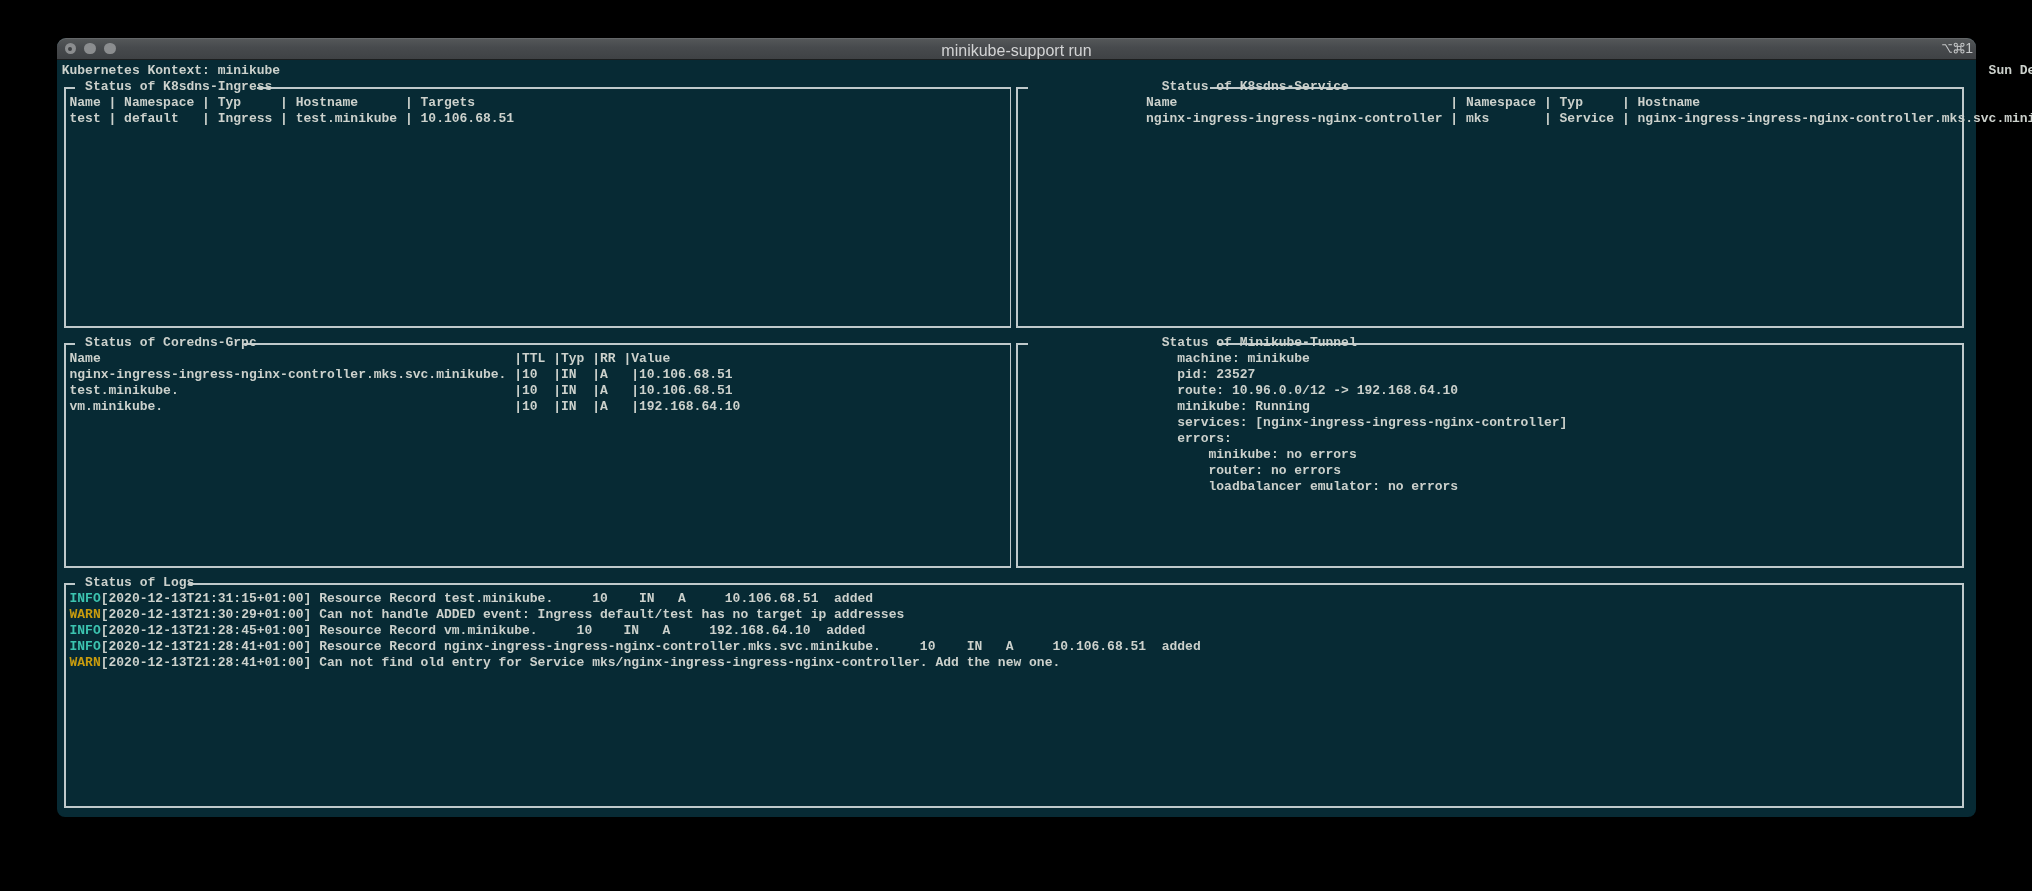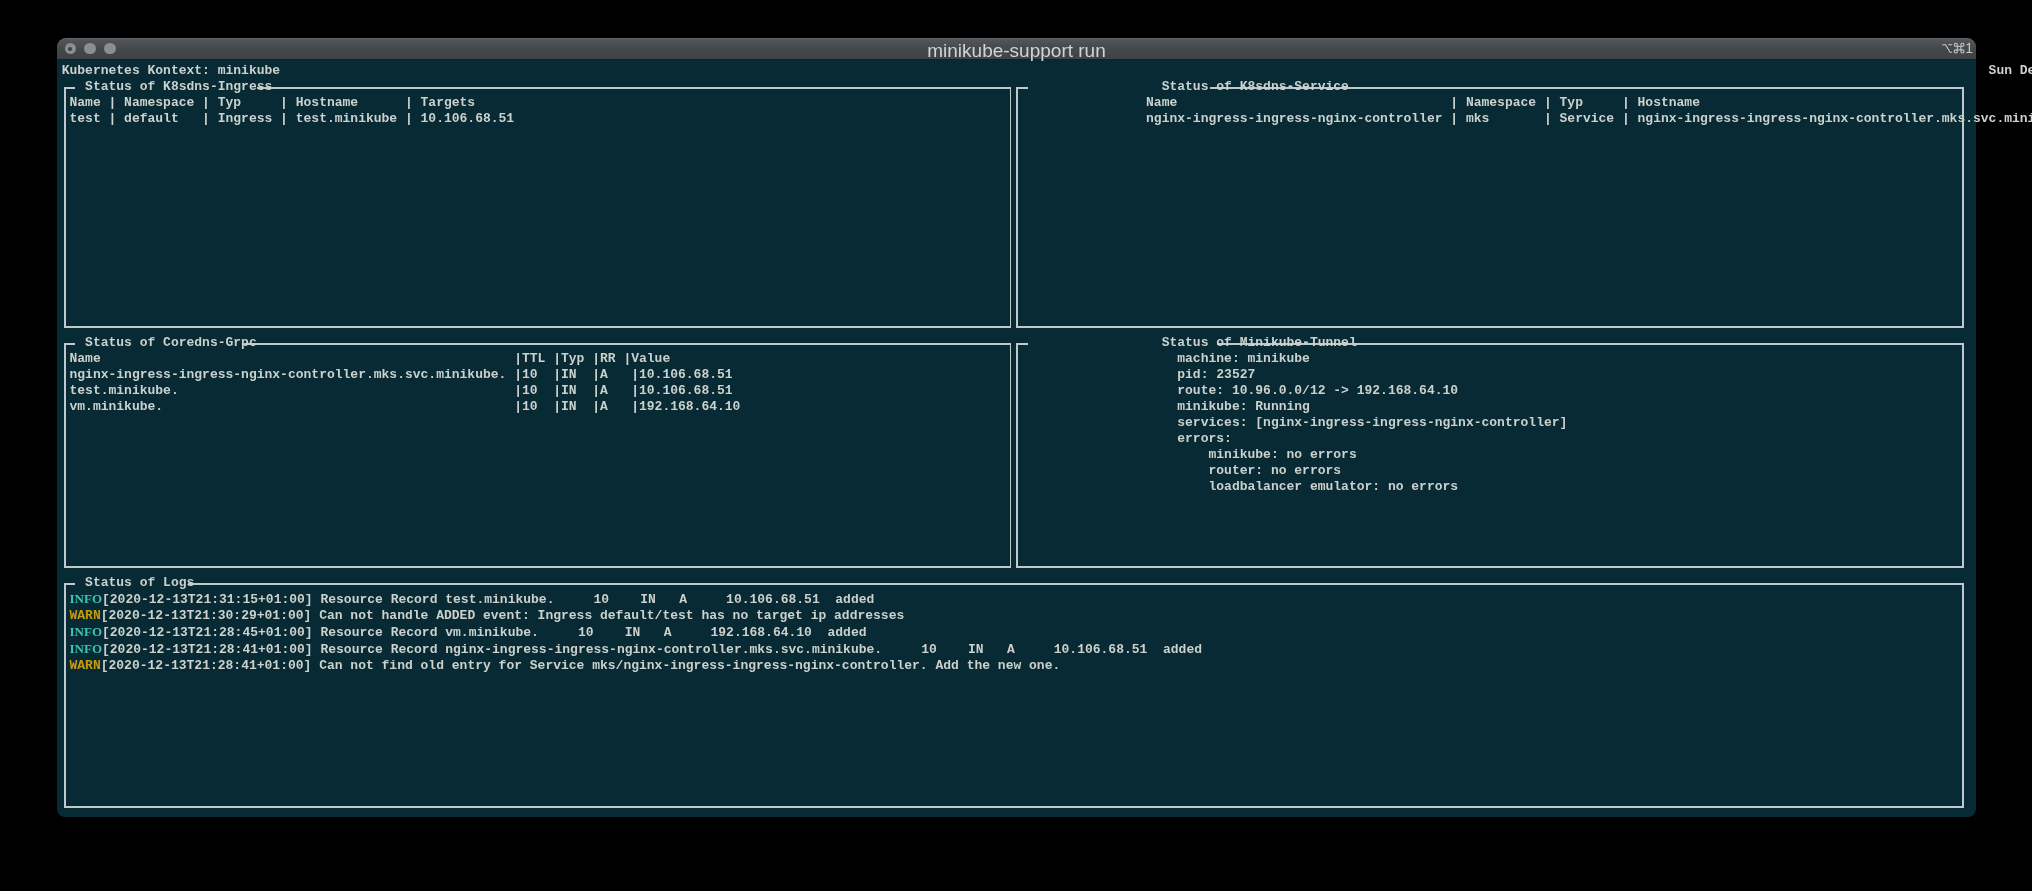--- a/index.html
+++ b/index.html
@@ -11,30 +11,30 @@
   position:absolute; left:0; top:0; width:100%; height:22px;
   background:linear-gradient(#55585a, #474a4d 45%, #3f4245);
   box-shadow: inset 0 1px 0 rgba(255,255,255,.09);
   border-radius:9px 9px 0 0;
   border-bottom:1px solid #1c1e1f;
 }
 .tl { position:absolute; top:4.8px; width:11.4px; height:11.4px; border-radius:50%; background:#8b8d8f; }
 .tldot { position:absolute; top:8.7px; left:11.4px; width:3.9px; height:3.9px; border-radius:50%; background:#3e4043; }
 #wtitle {
   position:absolute; top:1px; left:0; width:100%; height:22px; line-height:23px;
-  text-align:center; font-family:"Liberation Sans", sans-serif; font-size:19px; color:#d2d3d4;
+  text-align:center; font-family:"Liberation Sans", sans-serif; font-size:16px; color:#d2d3d4;
 }
 .hk { position:absolute; left:1884px; top:4px; }
 .bl { position:absolute; background:#bfc9cb; }
 #grid {
   position:absolute; left:61.7px; top:63.0px;
   font-family:"Liberation Mono", monospace; font-size:13px; font-weight:bold; line-height:16px;
   color:#ccd1cc; white-space:pre;
 }
-.info { color:#3cc4b0;font-family:Liberation Serif, serif; }
+.info { color:#3cc4b0; }
 .warn { color:#c99c0e; }
 </style></head>
 <body>
 <div id="win">
   <div id="tbar">
       <div class="tl" style="left:7.6px"></div>
       <div class="tl" style="left:27.3px"></div>
       <div class="tl" style="left:47.3px"></div>
       <div class="tldot"></div>
       <div id="wtitle">minikube-support run</div>

